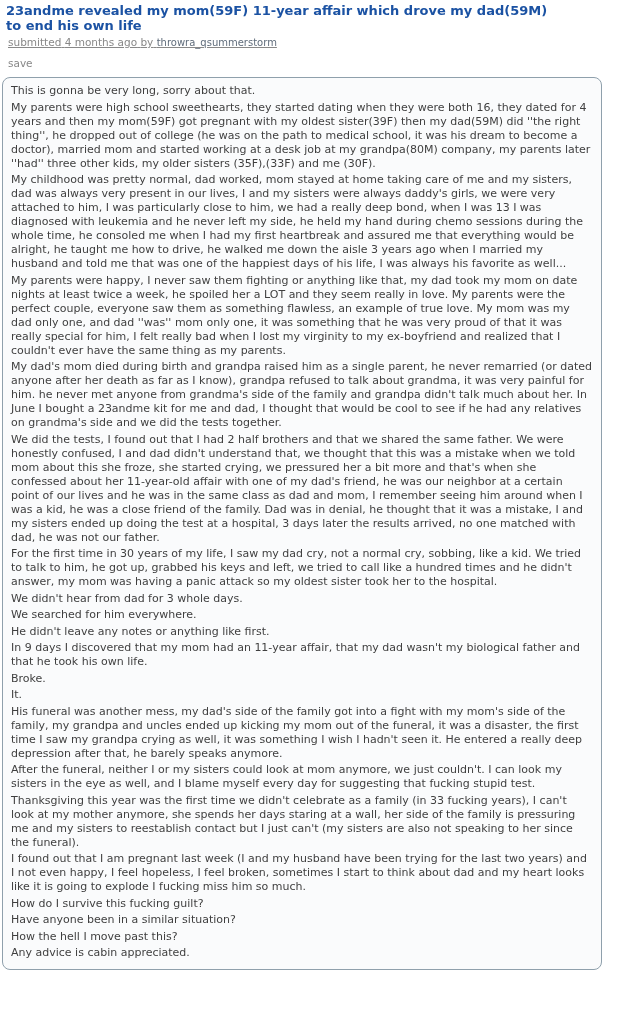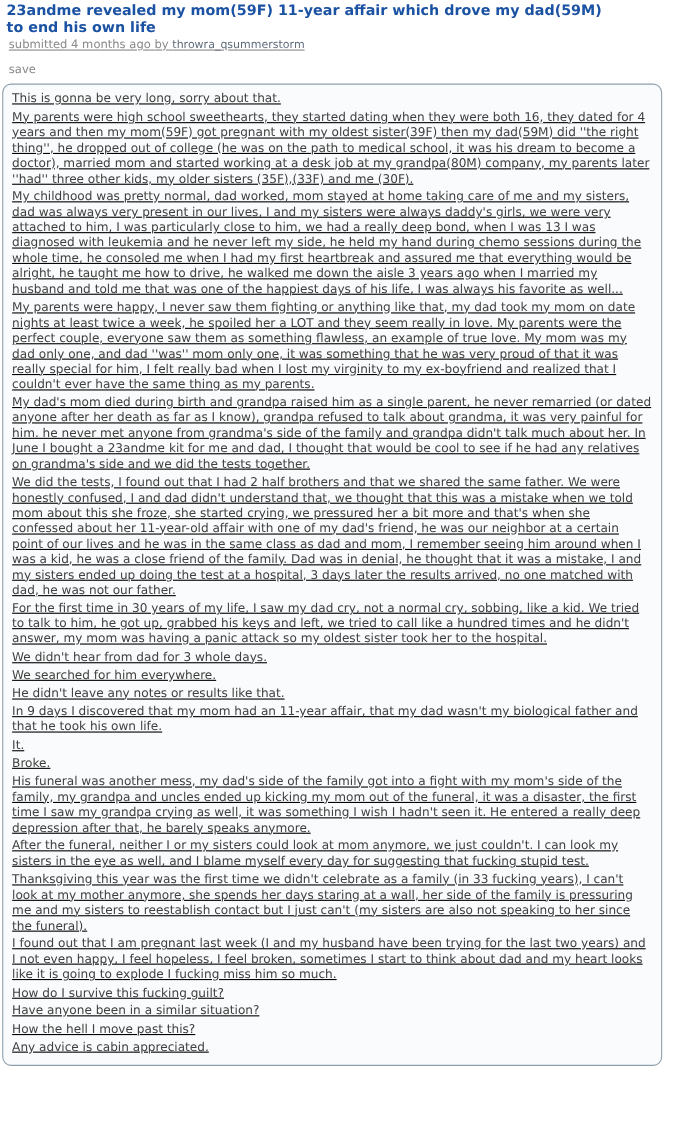--- a/index.html
+++ b/index.html
@@ -54,21 +54,20 @@
     text-decoration:none;
     cursor:pointer;
   }
   .selftext-box{
     margin:6px 15px 0 2px;
     width:600px;
     border:1px solid var(--selftext-border);
     border-radius:8px;
     background:var(--selftext-bg);
     padding:5px 8px 6px 8px;
-    text-decoration:underline;
   }
   .md p{
     font-size:11px;
     line-height:14px;
     color:var(--body-text);
     margin:2.5px 0;
   }
   .md p:first-child{margin-top:1px;}
 </style>
 </head>
@@ -95,24 +94,24 @@
     <div class="md">
         <p>This is gonna be very long, sorry about that.</p>
         <p>My parents were high school sweethearts, they started dating when they were both 16, they dated for 4 years and then my mom(59F) got pregnant with my oldest sister(39F) then my dad(59M) did ''the right thing'', he dropped out of college (he was on the path to medical school, it was his dream to become a doctor), married mom and started working at a desk job at my grandpa(80M) company, my parents later ''had'' three other kids, my older sisters (35F),(33F) and me (30F).</p>
         <p>My childhood was pretty normal, dad worked, mom stayed at home taking care of me and my sisters, dad was always very present in our lives, I and my sisters were always daddy's girls, we were very attached to him, I was particularly close to him, we had a really deep bond, when I was 13 I was diagnosed with leukemia and he never left my side, he held my hand during chemo sessions during the whole time, he consoled me when I had my first heartbreak and assured me that everything would be alright, he taught me how to drive, he walked me down the aisle 3 years ago when I married my husband and told me that was one of the happiest days of his life, I was always his favorite as well...</p>
         <p>My parents were happy, I never saw them fighting or anything like that, my dad took my mom on date nights at least twice a week, he spoiled her a LOT and they seem really in love. My parents were the perfect couple, everyone saw them as something flawless, an example of true love. My mom was my dad only one, and dad ''was'' mom only one, it was something that he was very proud of that it was really special for him, I felt really bad when I lost my virginity to my ex-boyfriend and realized that I couldn't ever have the same thing as my parents.</p>
         <p>My dad's mom died during birth and grandpa raised him as a single parent, he never remarried (or dated anyone after her death as far as I know), grandpa refused to talk about grandma, it was very painful for him. he never met anyone from grandma's side of the family and grandpa didn't talk much about her. In June I bought a 23andme kit for me and dad, I thought that would be cool to see if he had any relatives on grandma's side and we did the tests together.</p>
         <p>We did the tests, I found out that I had 2 half brothers and that we shared the same father. We were honestly confused, I and dad didn't understand that, we thought that this was a mistake when we told mom about this she froze, she started crying, we pressured her a bit more and that's when she confessed about her 11-year-old affair with one of my dad's friend, he was our neighbor at a certain point of our lives and he was in the same class as dad and mom, I remember seeing him around when I was a kid, he was a close friend of the family. Dad was in denial, he thought that it was a mistake, I and my sisters ended up doing the test at a hospital, 3 days later the results arrived, no one matched with dad, he was not our father.</p>
         <p>For the first time in 30 years of my life, I saw my dad cry, not a normal cry, sobbing, like a kid. We tried to talk to him, he got up, grabbed his keys and left, we tried to call like a hundred times and he didn't answer, my mom was having a panic attack so my oldest sister took her to the hospital.</p>
         <p>We didn't hear from dad for 3 whole days.</p>
         <p>We searched for him everywhere.</p>
-        <p>He didn't leave any notes or results like that.</p>
+        <p>He didn't leave any notes or anything like first.</p>
         <p>In 9 days I discovered that my mom had an 11-year affair, that my dad wasn't my biological father and that he took his own life.</p>
+        <p>Broke.</p>
         <p>It.</p>
-        <p>Broke.</p>
         <p>His funeral was another mess, my dad's side of the family got into a fight with my mom's side of the family, my grandpa and uncles ended up kicking my mom out of the funeral, it was a disaster, the first time I saw my grandpa crying as well, it was something I wish I hadn't seen it. He entered a really deep depression after that, he barely speaks anymore.</p>
         <p>After the funeral, neither I or my sisters could look at mom anymore, we just couldn't. I can look my sisters in the eye as well, and I blame myself every day for suggesting that fucking stupid test.</p>
         <p>Thanksgiving this year was the first time we didn't celebrate as a family (in 33 fucking years), I can't look at my mother anymore, she spends her days staring at a wall, her side of the family is pressuring me and my sisters to reestablish contact but I just can't (my sisters are also not speaking to her since the funeral).</p>
         <p>I found out that I am pregnant last week (I and my husband have been trying for the last two years) and I not even happy, I feel hopeless, I feel broken, sometimes I start to think about dad and my heart looks like it is going to explode I fucking miss him so much.</p>
         <p>How do I survive this fucking guilt?</p>
         <p>Have anyone been in a similar situation?</p>
         <p>How the hell I move past this?</p>
         <p>Any advice is cabin appreciated.</p>
       </div>
   </div>

